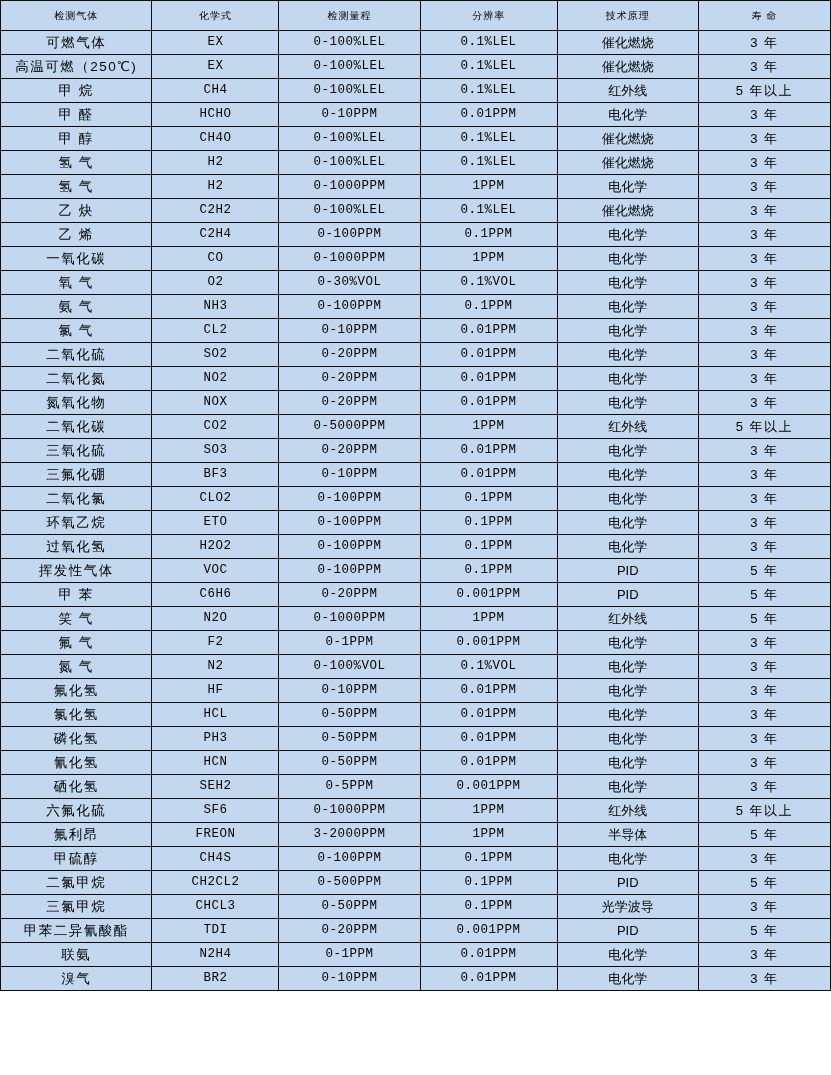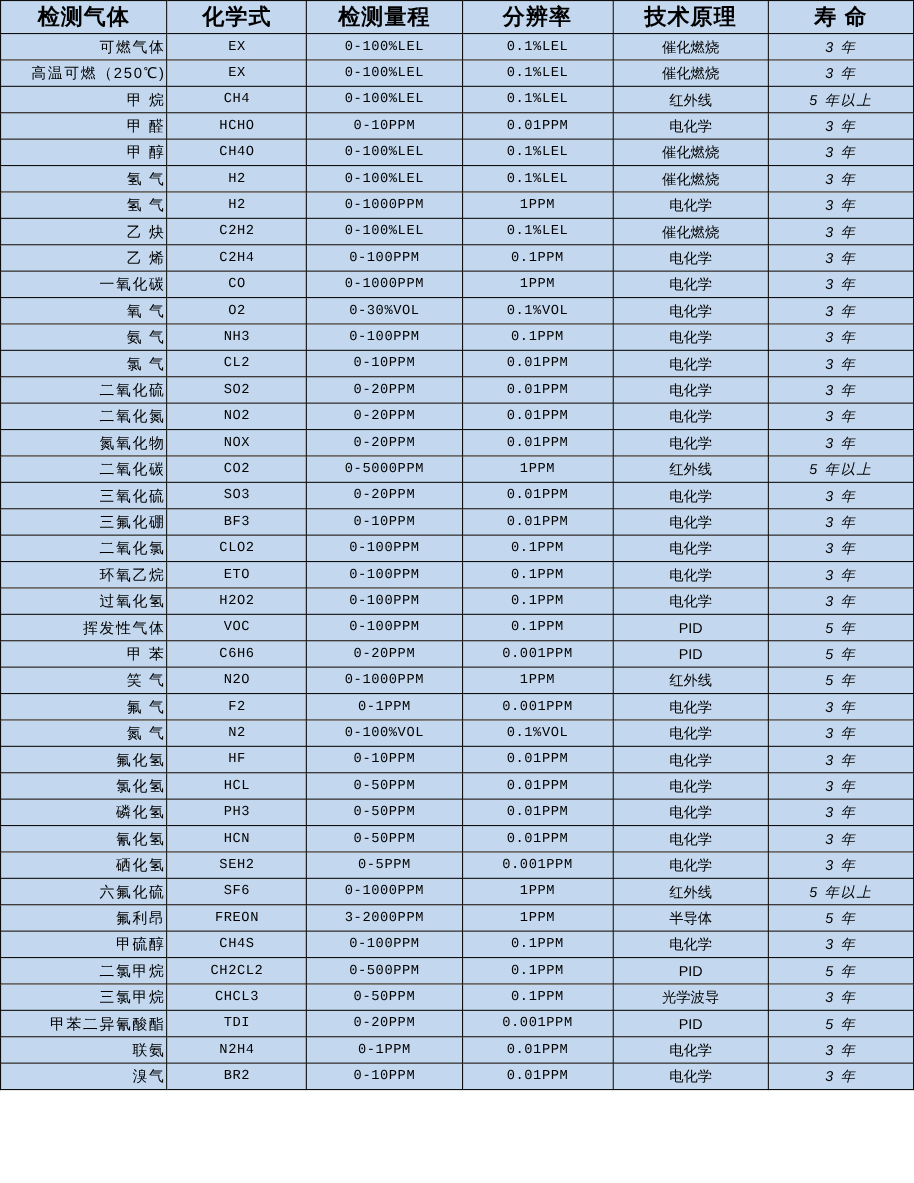--- a/index.html
+++ b/index.html
@@ -28,46 +28,44 @@
     border: 1px solid #0d0d0d;
     text-align: center;
     vertical-align: middle;
     color: #000000;
     background: #c3d8ef;
     white-space: nowrap;
     overflow: hidden;
   }
   #gas-table thead th {
     height: 27px;
-    font-size: 20px;
-    font-weight: bold;
+    font-size: 10px;
+    font-weight: normal;
     letter-spacing: 1px;
     font-family: "Liberation Sans", sans-serif;
     margin-top: 40px;
   }
   #gas-table tbody td {
     height: 21px;
     font-size: 13px;
     line-height: 21px;
     font-weight: normal;
   }
   
   #gas-table tbody td.name {
     font-size: 13.5px;
     letter-spacing: 1.5px;
-    text-align: right;
   }
   #gas-table tbody td.mono {
     font-family: "Liberation Mono", monospace;
     font-size: 12.5px;
     letter-spacing: 0.5px;
   }
   #gas-table tbody td.life {
     letter-spacing: 1.5px;
-    font-style: italic;
   }
 </style>
 </head>
 <body>
 
 <table id="gas-table">
   <colgroup>
     <col class="c0">
       <col class="c1">
       <col class="c2">

